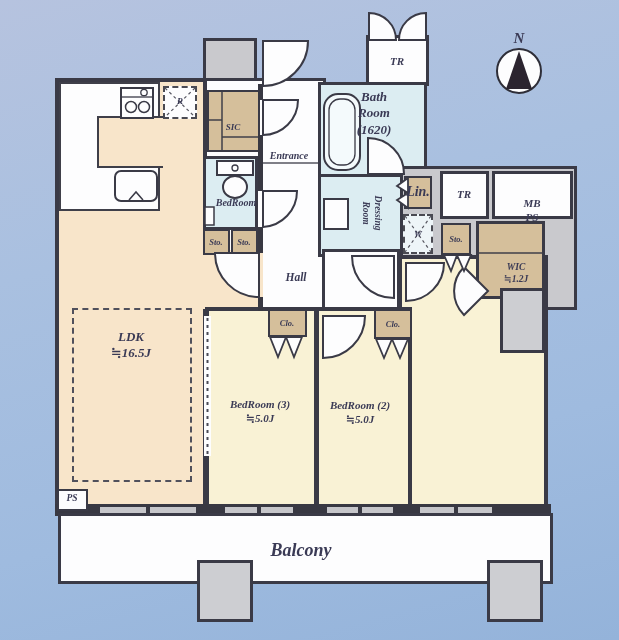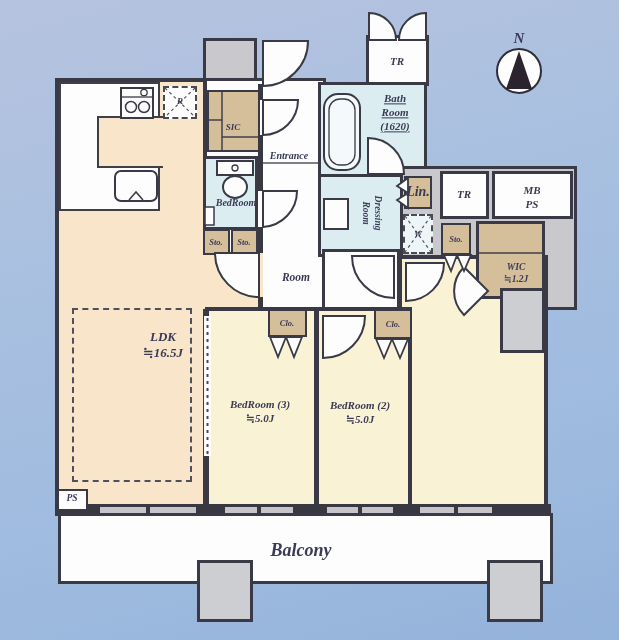--- a/index.html
+++ b/index.html
@@ -171,42 +171,42 @@
     <g stroke="#3a3a46" fill="#fdfdfe">
       <rect x="324" y="199" width="24" height="30" stroke-width="2"></rect>
     </g>
 
     <g>
       <circle cx="519" cy="71" r="22" fill="#fdfdfe" stroke="#2e2e38" stroke-width="2"></circle>
       <polygon points="519,51 506,89 532,89" fill="#2b242f"></polygon>
     </g>
   </svg>
 
-  <div class="lbl" style="left:131px;top:345px;font-size:13px;margin-left:32px;">
+  <div class="lbl" style="left:131px;top:345px;font-size:13px;">
     <div>LDK</div>
       <div>≒16.5J</div>
   </div>
   <div class="lbl" style="left:260px;top:412px;font-size:11px;">
     <div>BedRoom (3)</div>
       <div>≒5.0J</div>
   </div>
   <div class="lbl" style="left:360px;top:413px;font-size:11px;text-align:center;">
     <div>BedRoom (2)</div>
       <div>≒5.0J</div>
   </div>
   <div class="lbl" style="left:301px;top:550px;font-size:18px;font-style:italic;">Balcony</div>
-  <div class="lbl" style="left:296px;top:277px;font-size:11.5px;">Room</div>
+  <div class="lbl" style="left:296px;top:277px;font-size:11.5px;">Hall</div>
   <div class="lbl" style="left:289px;top:156px;font-size:10px;">Entrance</div>
   <div class="lbl" style="left:236px;top:203px;font-size:10px;">BedRoom</div>
-  <div class="lbl wrap" style="left:395px;top:113px;font-size:11px;width:44px;text-decoration:underline;">Bath Room (1620)</div>
+  <div class="lbl wrap" style="left:374px;top:113px;font-size:13px;width:44px;">Bath Room (1620)</div>
   <div class="lbl wrap" style="left:371px;top:213px;font-size:9.5px;width:48px;transform:translate(-50%,-50%) rotate(90deg);">Dressing Room</div>
   <div class="lbl" style="left:233px;top:128px;font-size:9px;">SIC</div>
   <div class="lbl" style="left:397px;top:62px;font-size:11px;">TR</div>
   <div class="lbl" style="left:464px;top:195px;font-size:11px;">TR</div>
-  <div class="lbl wrap" style="left:532px;top:198px;font-size:11px;width:26px;">MB PS</div>
+  <div class="lbl wrap" style="left:532px;top:211px;font-size:11px;width:26px;">MB PS</div>
   <div class="lbl" style="left:516px;top:274px;font-size:9.5px;">
     <div>WIC</div>
       <div>≒1.2J</div>
   </div>
   <div class="lbl" style="left:418px;top:192px;font-size:14px;">Lin.</div>
   <div class="lbl" style="left:418px;top:234px;font-size:8.5px;">W</div>
   <div class="lbl" style="left:216px;top:242px;font-size:8.5px;">Sto.</div>
   <div class="lbl" style="left:244px;top:242px;font-size:8.5px;">Sto.</div>
   <div class="lbl" style="left:456px;top:239px;font-size:8.5px;">Sto.</div>
   <div class="lbl" style="left:287px;top:323px;font-size:8.5px;">Clo.</div>

